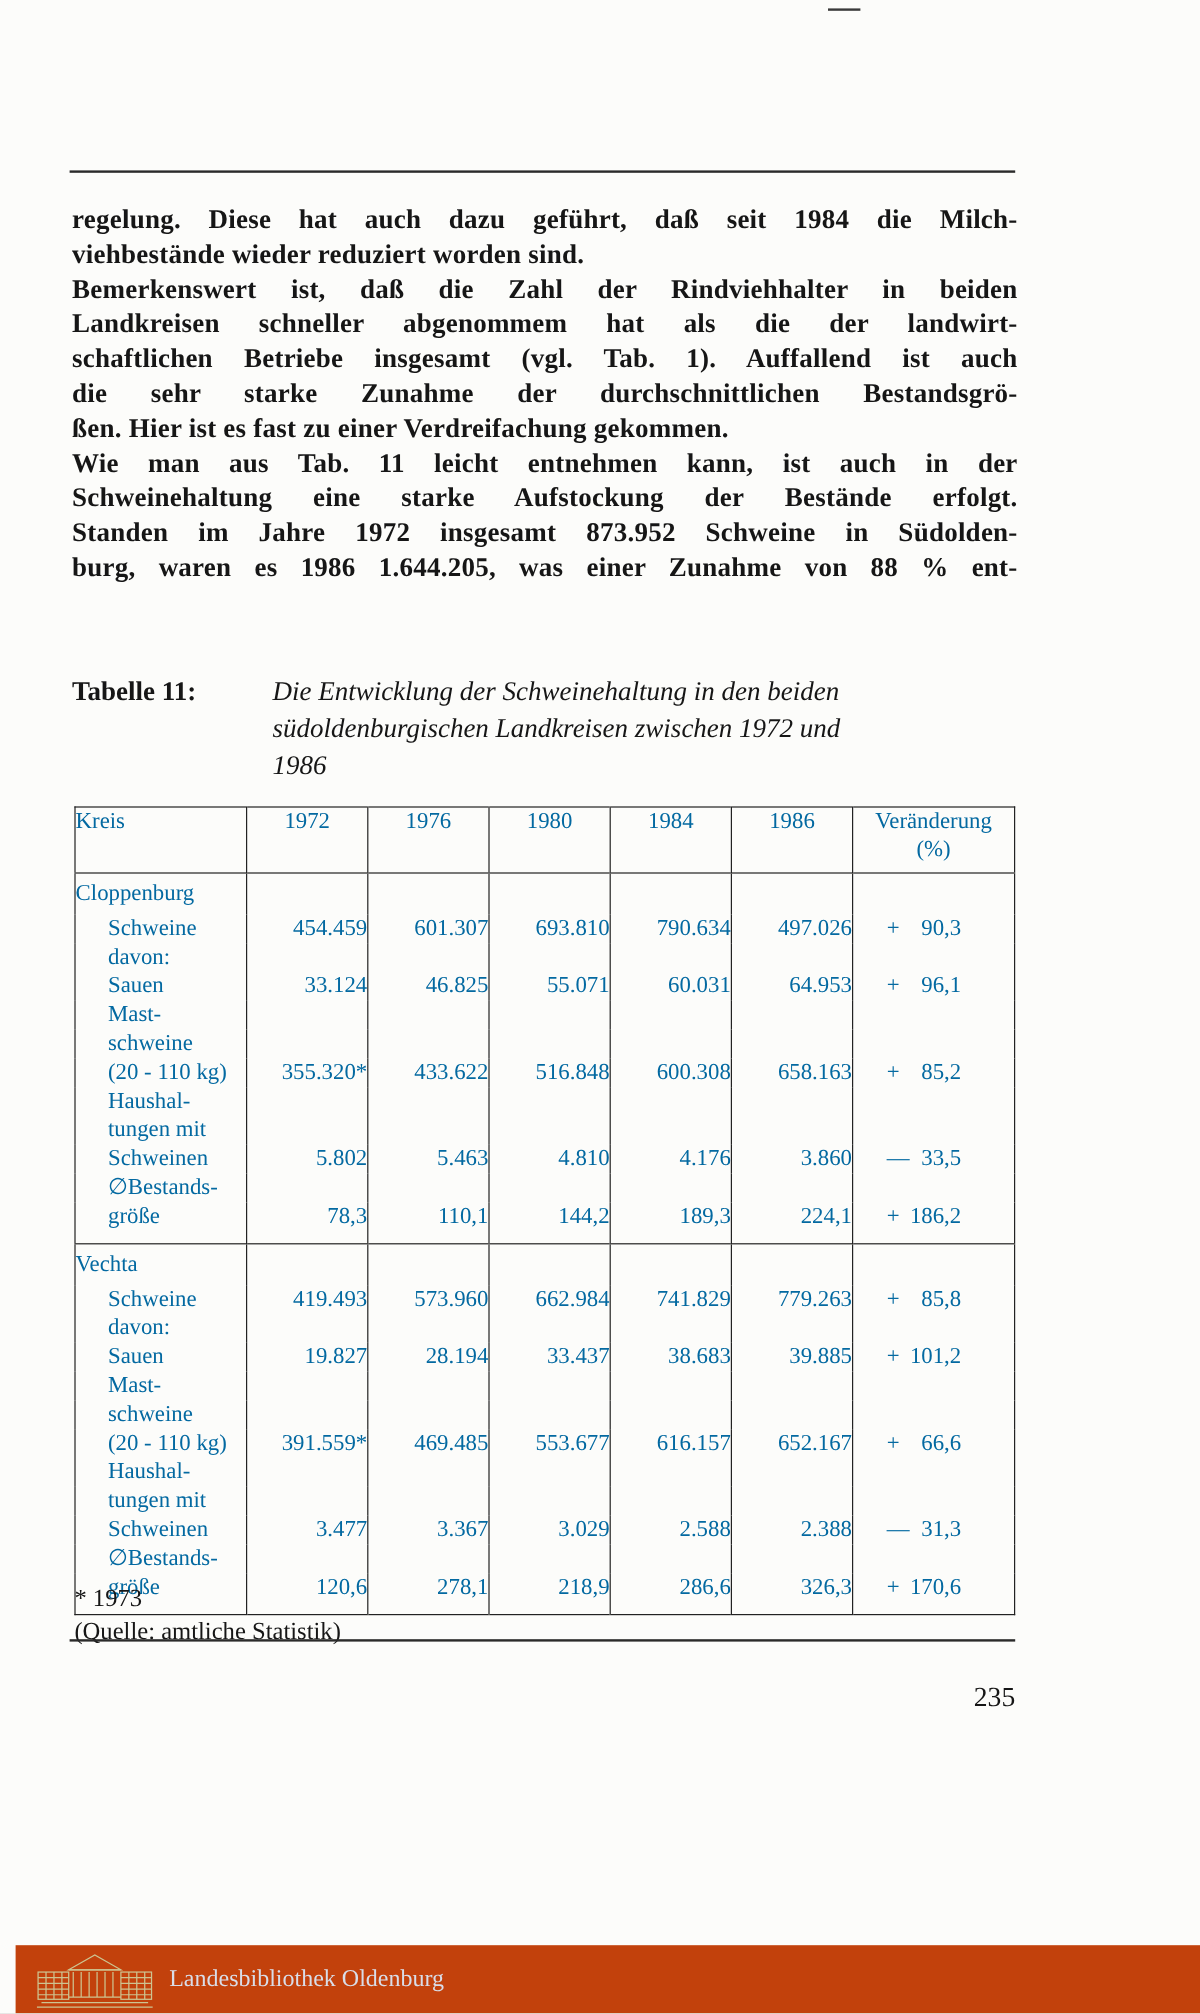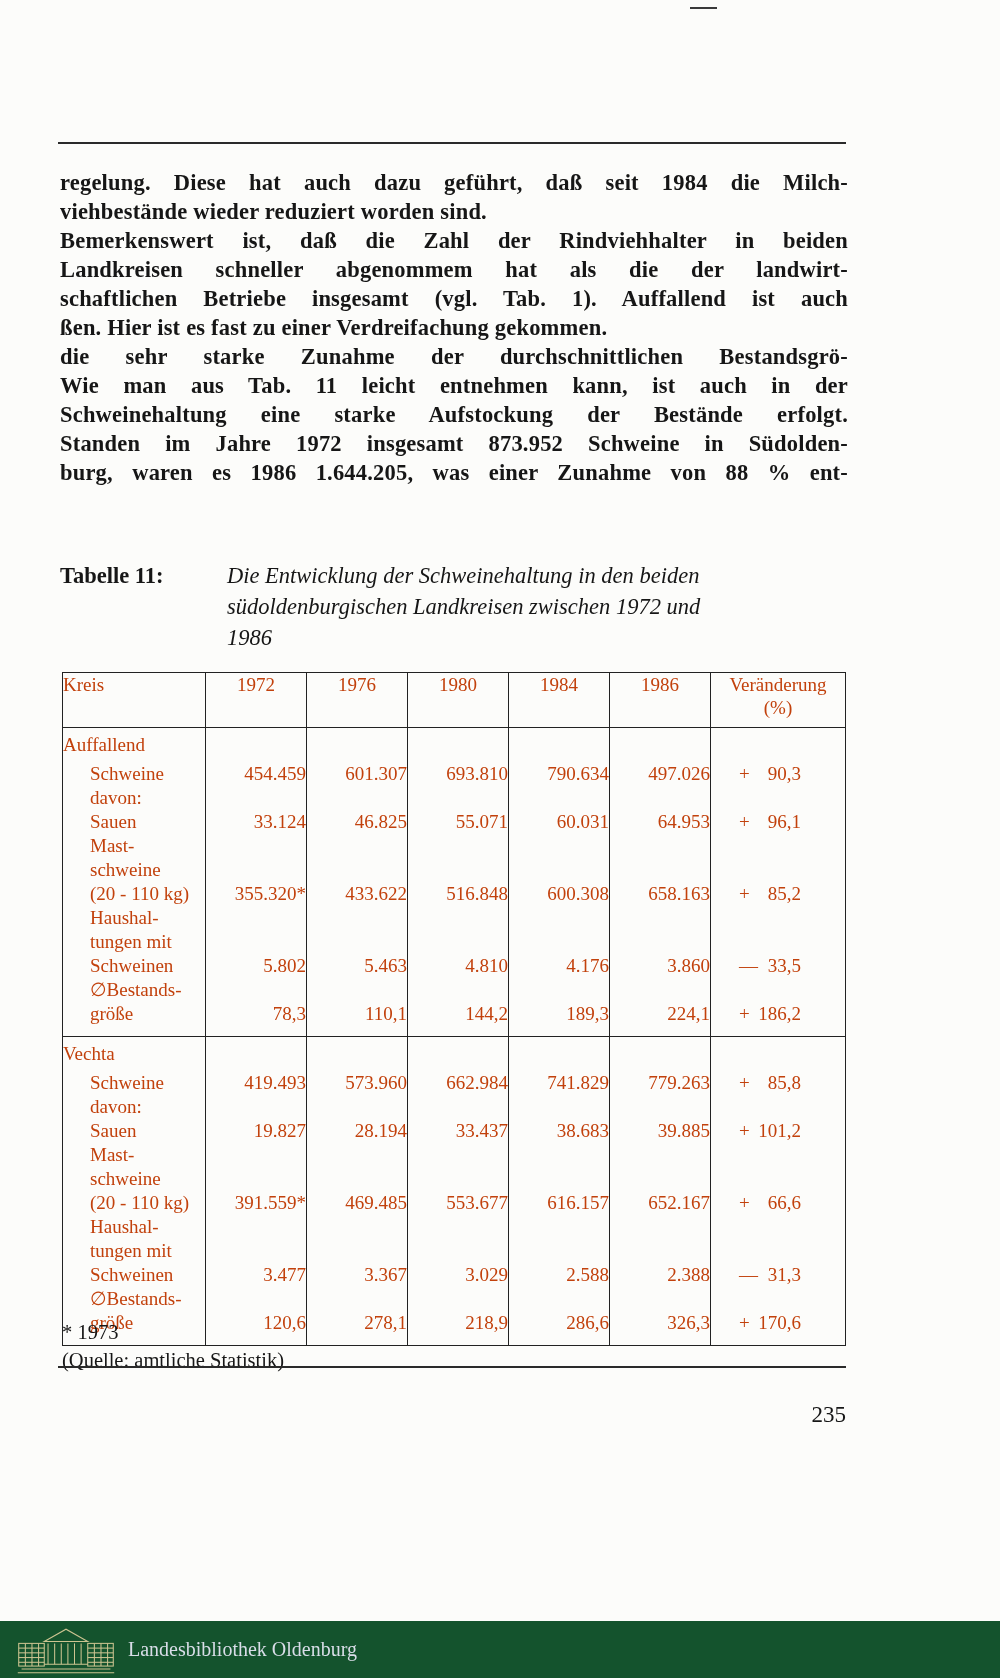--- a/index.html
+++ b/index.html
@@ -27,21 +27,21 @@
   .caption{
     position:absolute;left:60px;top:560px;width:790px;
     font-size:22.5px;line-height:31px;display:flex;gap:20px;
   }
   .caption .cap-label{font-weight:bold;width:147px;flex:0 0 147px;}
   .caption .cap-text{font-style:italic;}
 
   .tablewrap{position:absolute;left:62px;top:672px;}
   table.stats{
     border-collapse:collapse;table-layout:fixed;width:783px;
-    font-size:19px;color:#c2410c;
+    font-size:19px;color:#0369a1;
   }
   table.stats{border:1.5px solid #222;}
   table.stats th,table.stats td{
     border-left:1.5px solid #222;
     padding:0;margin:0;font-weight:normal;vertical-align:top;
   }
   table.stats th:first-child,table.stats td:first-child{border-left:none;}
   table.stats thead tr{border-bottom:1.5px solid #222;}
   col.c-lbl{width:143px;}
   col.c-yr{width:101px;}
@@ -63,22 +63,22 @@
   .footnotes{
     position:absolute;left:62px;top:1318px;
     font-size:20.5px;line-height:28px;
   }
   .pagenum{
     position:absolute;left:646px;top:1402px;width:200px;
     text-align:right;font-size:23px;
   }
 
   .libstrip{
-    position:absolute;left:0;right:0;bottom:0;height:57px;
-    background:#14532d;display:flex;align-items:center;
+    position:absolute;left:13px;right:0;bottom:0;height:57px;
+    background:#c2410c;display:flex;align-items:center;
   }
   .liblogo{margin-left:14px;width:104px;height:52px;flex:0 0 auto;}
   .libname{
     margin-left:10px;color:#d9dde8;font-size:20px;
     font-family:"Liberation Serif","DejaVu Serif",serif;
   }
 </style>
 </head>
 <body>
 
@@ -86,22 +86,22 @@
 
   <div class="top-dash"></div>
   <div class="rule top"></div>
 
   <div class="bodytext">
     <div class="bline j">regelung. Diese hat auch dazu geführt, daß seit 1984 die Milch-</div>
     <div class="bline">viehbestände wieder reduziert worden sind.</div>
     <div class="bline j">Bemerkenswert ist, daß die Zahl der Rindviehhalter in beiden</div>
     <div class="bline j">Landkreisen schneller abgenommem hat als die der landwirt-</div>
     <div class="bline j">schaftlichen Betriebe insgesamt (vgl. Tab. 1). Auffallend ist auch</div>
+    <div class="bline j">die sehr starke Zunahme der durchschnittlichen Bestandsgrö-</div>
     <div class="bline">ßen. Hier ist es fast zu einer Verdreifachung gekommen.</div>
-    <div class="bline j">die sehr starke Zunahme der durchschnittlichen Bestandsgrö-</div>
     <div class="bline j">Wie man aus Tab. 11 leicht entnehmen kann, ist auch in der</div>
     <div class="bline j">Schweinehaltung eine starke Aufstockung der Bestände erfolgt.</div>
     <div class="bline j">Standen im Jahre 1972 insgesamt 873.952 Schweine in Südolden-</div>
     <div class="bline j">burg, waren es 1986 1.644.205, was einer Zunahme von 88 % ent-</div>
   </div>
 
   <div class="caption">
     <div class="cap-label">Tabelle 11:</div>
     <div class="cap-text">
       <div>Die Entwicklung der Schweinehaltung in den beiden</div>
@@ -130,21 +130,21 @@
           <th class="h-year">1984</th>
           <th class="h-year">1986</th>
           <th class="h-chg">
             <div>Veränderung</div>
             <div>(%)</div>
           </th>
         </tr>
       </thead>
       <tbody>
           <tr class="first">
-            <td class="lbl">Auffallend</td>
+            <td class="lbl">Cloppenburg</td>
             <td class="num"></td>
             <td class="num"></td>
             <td class="num"></td>
             <td class="num"></td>
             <td class="num"></td>
             <td class="chg"></td>
           </tr>
           <tr>
             <td class="lbl ind">Schweine</td>
             <td class="num">454.459</td>

